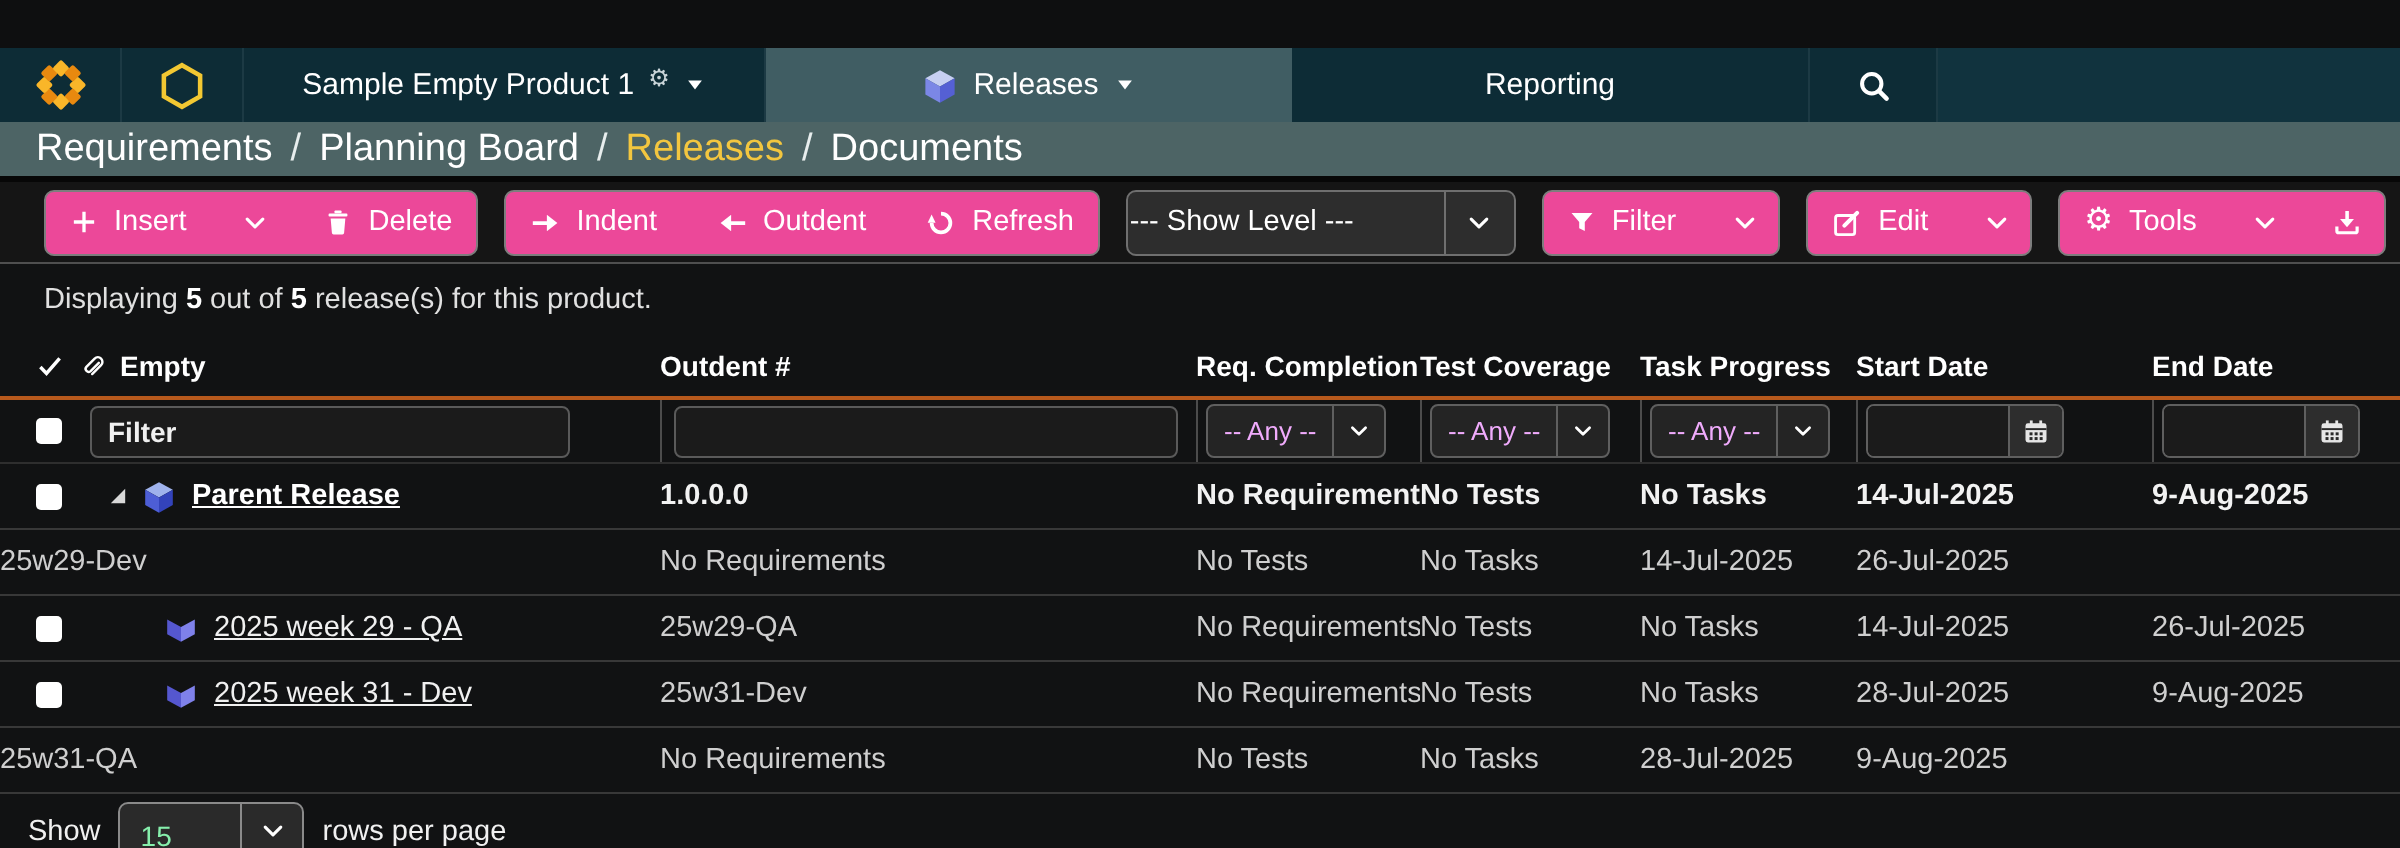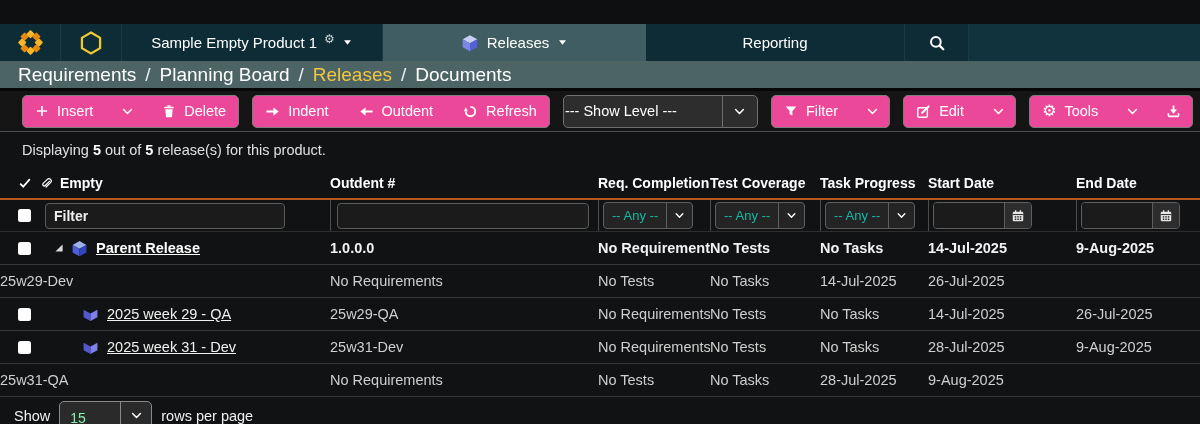--- a/index.html
+++ b/index.html
@@ -80,21 +80,21 @@
     background:#1b1b1b;border:1px solid #5a5a5a;border-radius:4px;height:24px;
     color:#f0f0f0;font-family:"Liberation Sans", sans-serif;font-size:14px;font-weight:bold;
     padding:0 8px;outline:none;
   }
   .name-filter{width:222px;margin-left:14px;}
   .version-filter{width:234px;margin-left:6px;}
   .mini-select{
     display:flex;align-items:stretch;height:25px;margin-left:4px;background:#242424;
     border:1px solid #5f5f5f;border-radius:4px;overflow:hidden;cursor:pointer;flex:none;
   }
-  .ms-text{display:flex;align-items:center;padding:0 8px;font-size:13px;color:#14b8a6;white-space:nowrap;width:46px;}
+  .ms-text{display:flex;align-items:center;padding:0 8px;font-size:13px;color:#f0abfc;white-space:nowrap;width:46px;}
   .ms-caret{display:flex;align-items:center;justify-content:center;width:25px;border-left:1px solid #5f5f5f;}
   .dategroup{display:flex;align-items:stretch;height:25px;margin-left:4px;border:1px solid #5f5f5f;border-radius:4px;overflow:hidden;flex:none;}
   .dateinput{width:58px;background:#1b1b1b;border:none;outline:none;color:#f0f0f0;font-family:"Liberation Sans", sans-serif;font-size:13px;padding:0 6px;}
   .datebtn{display:flex;align-items:center;justify-content:center;width:26px;background:#2d2d2d;border-left:1px solid #5f5f5f;cursor:pointer;}
 
   .drow{height:32px;border-bottom:1px solid #383838;font-size:14.5px;color:#cfcfcf;}
   .drow.bold{font-weight:bold;color:#f2f2f2;}
   .dcell{white-space:nowrap;overflow:hidden;}
   .namecell{display:flex;align-items:center;padding-left:18px;}
   .expander{margin-left:22px;cursor:pointer;flex:none;}

